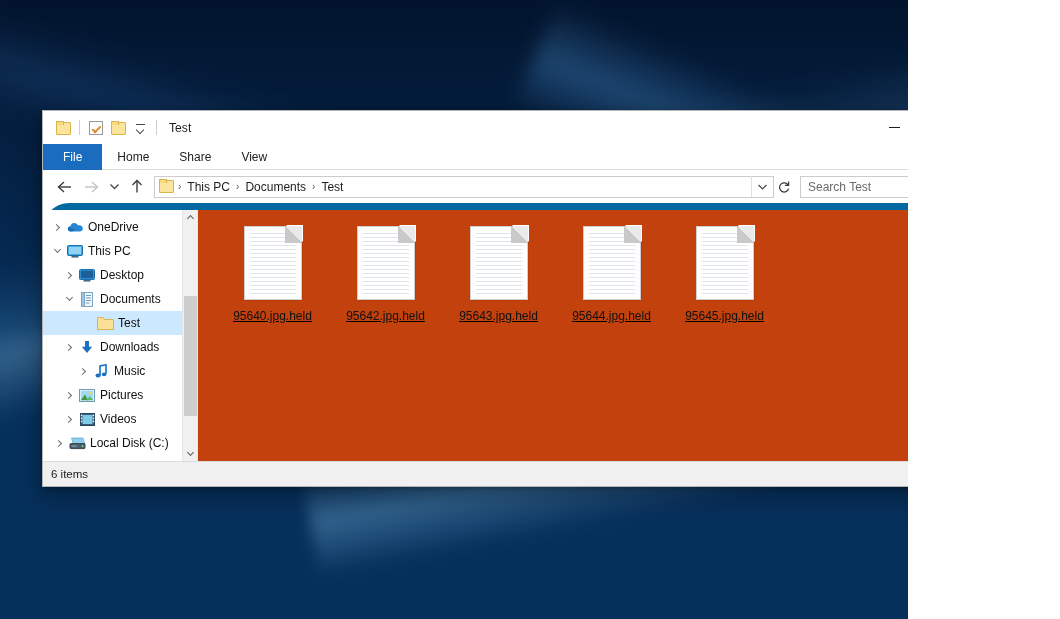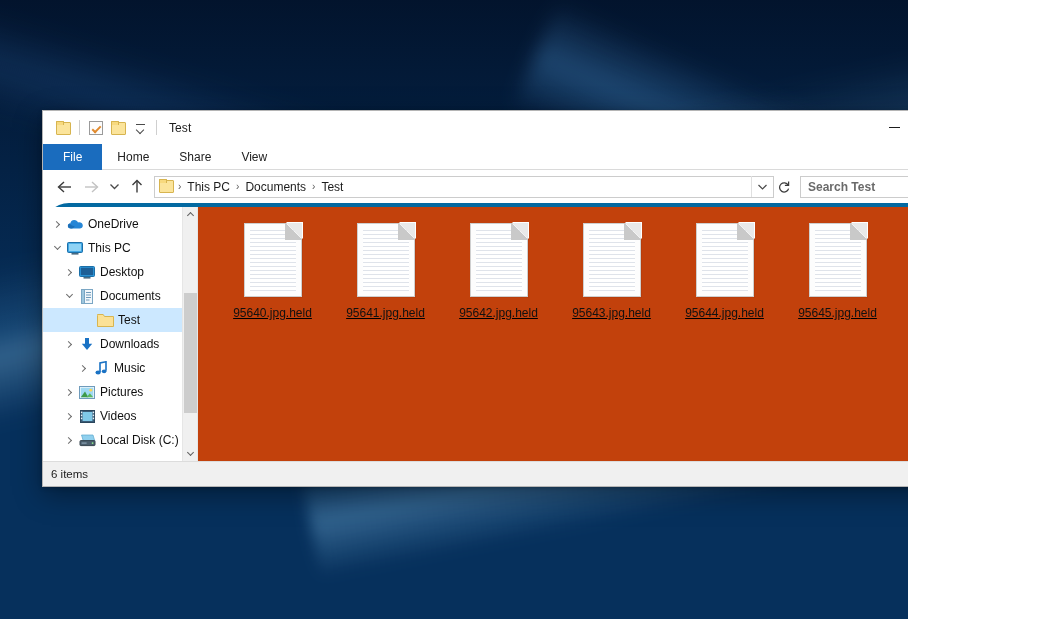--- a/index.html
+++ b/index.html
@@ -253,29 +253,28 @@
     display: flex; align-items: center;
     margin-left: 6px;
     padding: 0 5px 0 7px;
   }
   .searchbox input {
     flex: 1; border: none; outline: none;
     font-family: "Liberation Sans", sans-serif;
     font-size: 12px; color: #0f766e;
     background: transparent;
     min-width: 0;
-    font-weight: bold;
   }
   .searchbox input::placeholder { color: #6a6a6a; }
 
   
   .wbody {
     flex: 1;
     display: flex;
-    border-top: 4px solid #0369a1;
+    border-top: 7px solid #0369a1;
     min-height: 0;
     border-radius: 26px;
   }
   .navpane {
     width: 155px; min-width: 155px;
     background: #ffffff;
     border-right: 1px solid #e6e6e6;
     position: relative;
     padding-top: 5px;
     overflow: hidden;
@@ -667,21 +666,21 @@
               <rect x="0.9" y="4.6" width="1.4" height="1.6" fill="#e9f2f7"></rect>
               <rect x="0.9" y="7.6" width="1.4" height="1.6" fill="#e9f2f7"></rect>
               <rect x="12.7" y="1.6" width="1.4" height="1.6" fill="#e9f2f7"></rect>
               <rect x="12.7" y="4.6" width="1.4" height="1.6" fill="#e9f2f7"></rect>
               <rect x="12.7" y="7.6" width="1.4" height="1.6" fill="#e9f2f7"></rect>
             </svg>
           </span>
           <span class="tree-label">Videos</span>
         </div>
 
-        <div class="tree-item" style="padding-left:18px;">
+        <div class="tree-item" style="padding-left:8px;">
           <span class="twisty collapsed">
               <i></i>
             </span>
           <span class="tree-ico">
             <svg width="17" height="13" viewBox="0 0 17 13">
               <path d="M2.5 1 L14 1 L15.8 7 L4.3 7 Z" fill="#8fd0ee" stroke="#5aa6cc" stroke-width="0.7"></path>
               <rect x="1" y="6.6" width="15" height="5" rx="0.8" fill="#4c5f6e" stroke="#36454f"></rect>
               <circle cx="13.6" cy="9.1" r="0.9" fill="#8ef08e"></circle>
               <rect x="2.6" y="8.5" width="5" height="1.2" fill="#8aa2b2"></rect>
             </svg>
@@ -708,31 +707,20 @@
               <div class="page">
                   <div class="lines"></div>
                 </div>
               <div class="fold-edge"></div>
                 <div class="fold"></div>
                 <div class="fold-shade"></div>
             </div>
             <div class="filename">95640.jpg.held</div>
           </div>
 
-          <div class="fileitem">
-            <div class="fileicon">
-              <div class="page">
-                  <div class="lines"></div>
-                </div>
-              <div class="fold-edge"></div>
-                <div class="fold"></div>
-                <div class="fold-shade"></div>
-            </div>
-            <div class="filename">95641.jpg.held</div>
-          </div>
 
           <div class="fileitem">
             <div class="fileicon">
               <div class="page">
                   <div class="lines"></div>
                 </div>
               <div class="fold-edge"></div>
                 <div class="fold"></div>
                 <div class="fold-shade"></div>
             </div>

